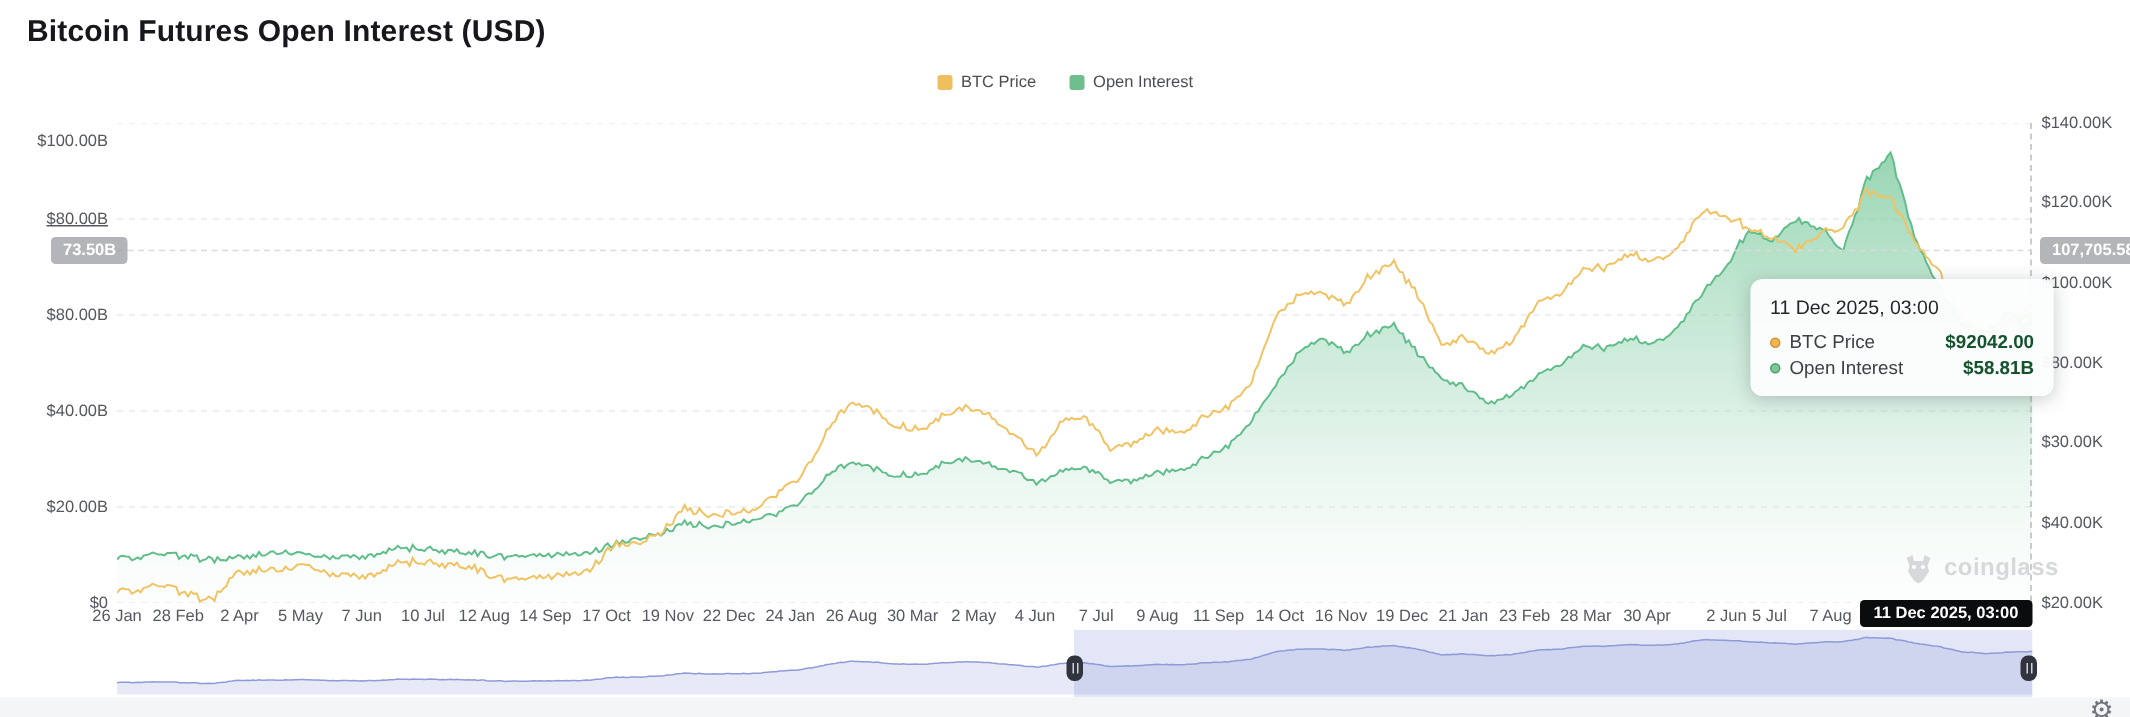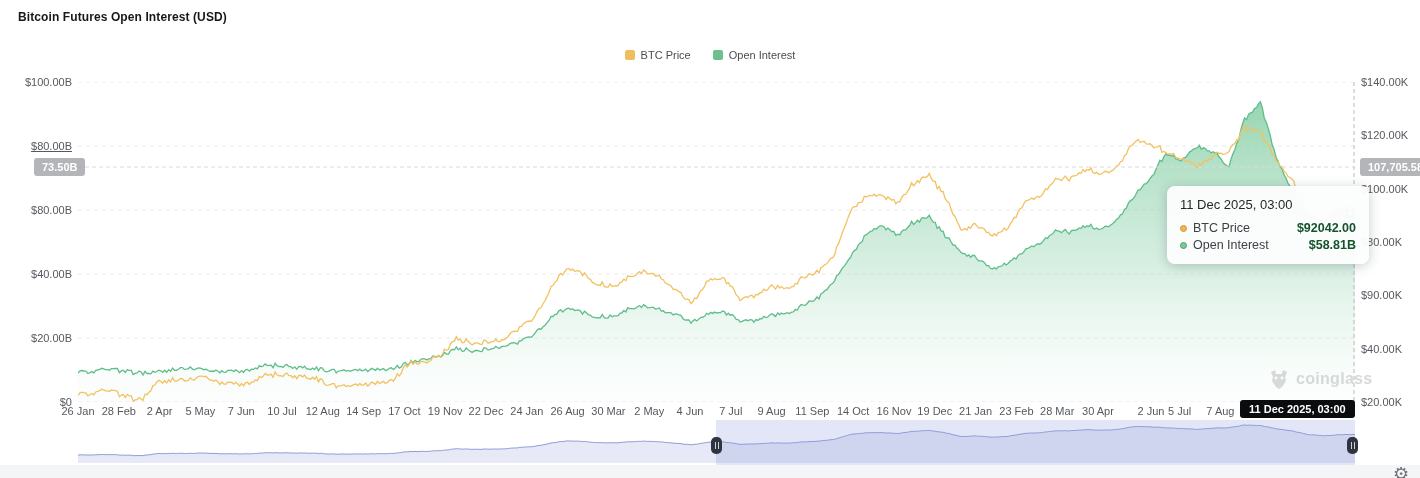--- a/index.html
+++ b/index.html
@@ -1,19 +1,19 @@
 <!DOCTYPE html>
 <html><head>
 <meta charset="utf-8">
 <style>
   html,body{margin:0;padding:0;background:#fff;}
   body{width:1420px;height:478px;position:relative;overflow:hidden;
        font-family:"Liberation Sans","DejaVu Sans",sans-serif;-webkit-font-smoothing:antialiased;}
   .abs{position:absolute;}
-  .title{left:18px;top:10px;font-size:12px;font-weight:bold;color:#17181c;letter-spacing:.1px;}
+  .title{left:18px;top:10px;font-size:20px;font-weight:bold;color:#17181c;letter-spacing:.1px;}
   .legend{left:0;top:49px;width:1420px;display:flex;justify-content:center;gap:22px;align-items:center;}
   .legend-item{display:flex;align-items:center;gap:6px;font-size:11px;color:#4a4d52;}
   .legend-swatch{width:10px;height:10px;border-radius:2px;display:inline-block;}
   .plot{left:78px;top:82px;width:1277px;height:320px;}
   .ytick-left{position:absolute;right:1348px;white-space:nowrap;font-size:11px;color:#55585e;transform:translateY(-50%);}
   .ytick-right{position:absolute;left:1361px;white-space:nowrap;font-size:11px;color:#55585e;transform:translateY(-50%);}
   .xtick{position:absolute;top:405px;font-size:11px;color:#55585e;transform:translateX(-50%);white-space:nowrap;}
   .badge-gray{position:absolute;background:rgba(153,156,160,.75);color:#fff;font-size:11px;font-weight:bold;
               padding:3px 8px;border-radius:3px;white-space:nowrap;transform:translateY(-50%);}
   .badge-black{position:absolute;background:#0b0c0e;color:#fff;font-size:11px;font-weight:bold;
@@ -44,33 +44,33 @@
       <span class="legend-swatch" style="background:#efbf5f"></span>
       <span>BTC Price</span>
     </div>
     <div class="legend-item">
       <span class="legend-swatch" style="background:#6fbf8e"></span>
       <span>Open Interest</span>
     </div>
   </div>
 
 <div id="yticks-left">
-    <div class="ytick-left" style="top: 82px; right: 1348px; position: absolute; text-align: right;">$100.00B</div>
+    <div class="ytick-left" style="top: 94px; right: 1348px; position: absolute; text-align: right;">$100.00B</div>
     <div class="ytick-left" style="top: 146px; right: 1348px; position: absolute; text-decoration: underline;">$80.00B</div>
     <div class="ytick-left" style="top: 210px; right: 1348px; position: absolute;">$80.00B</div>
     <div class="ytick-left" style="top: 274px; right: 1348px; position: absolute;">$40.00B</div>
     <div class="ytick-left" style="top: 338px; right: 1348px; position: absolute;">$20.00B</div>
     <div class="ytick-left" style="top: 402px; right: 1348px; position: absolute;">$0</div>
   </div>
 <div id="yticks-right">
     <div class="ytick-right" style="top: 82px;">$140.00K</div>
     <div class="ytick-right" style="top: 135.333px;">$120.00K</div>
     <div class="ytick-right" style="top: 188.667px;">$100.00K</div>
     <div class="ytick-right" style="top: 242px;">$80.00K</div>
-    <div class="ytick-right" style="top: 295.333px;">$90.00K</div>
+    <div class="ytick-right" style="top: 295.333px;">$30.00K</div>
     <div class="ytick-right" style="top: 348.667px;">$40.00K</div>
     <div class="ytick-right" style="top: 402px;">$20.00K</div>
   </div>
 <div id="xticks">
     <div class="xtick" style="left: 78px;">26 Jan</div>
     <div class="xtick" style="left: 118.8px;">28 Feb</div>
     <div class="xtick" style="left: 159.6px;">2 Apr</div>
     <div class="xtick" style="left: 200.4px;">5 May</div>
     <div class="xtick" style="left: 241.2px;">7 Jun</div>
     <div class="xtick" style="left: 282px;">10 Jul</div>

